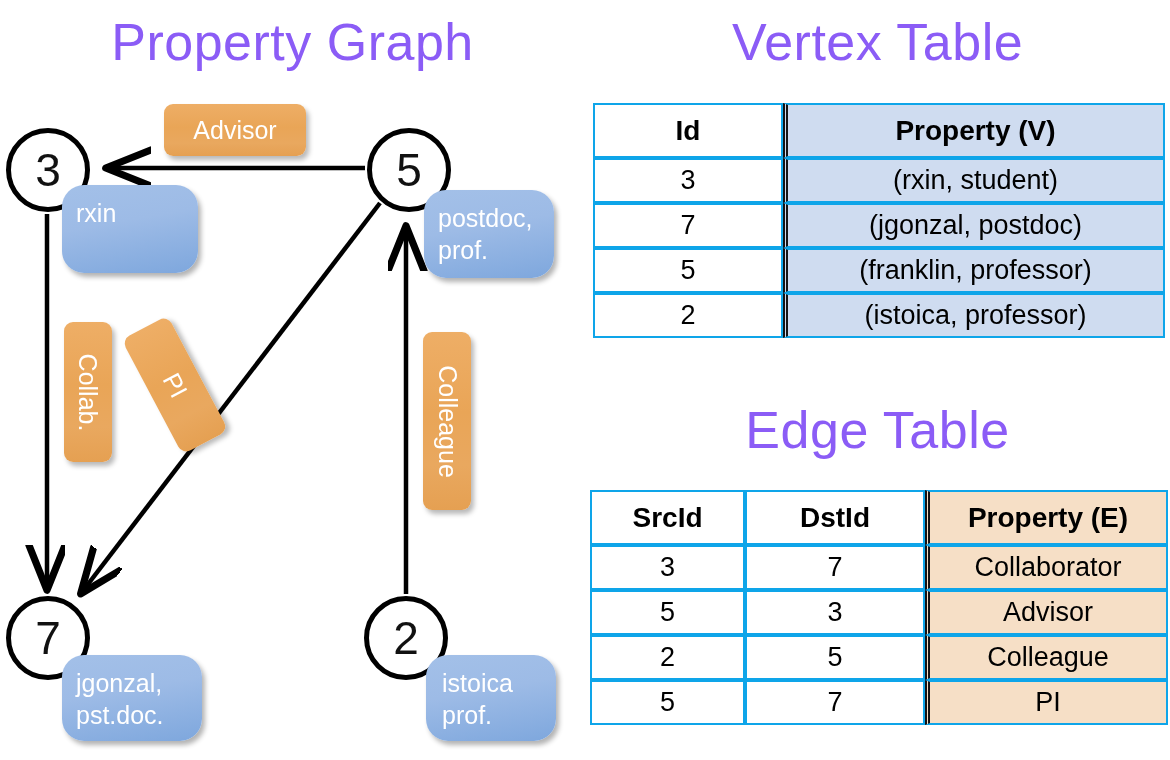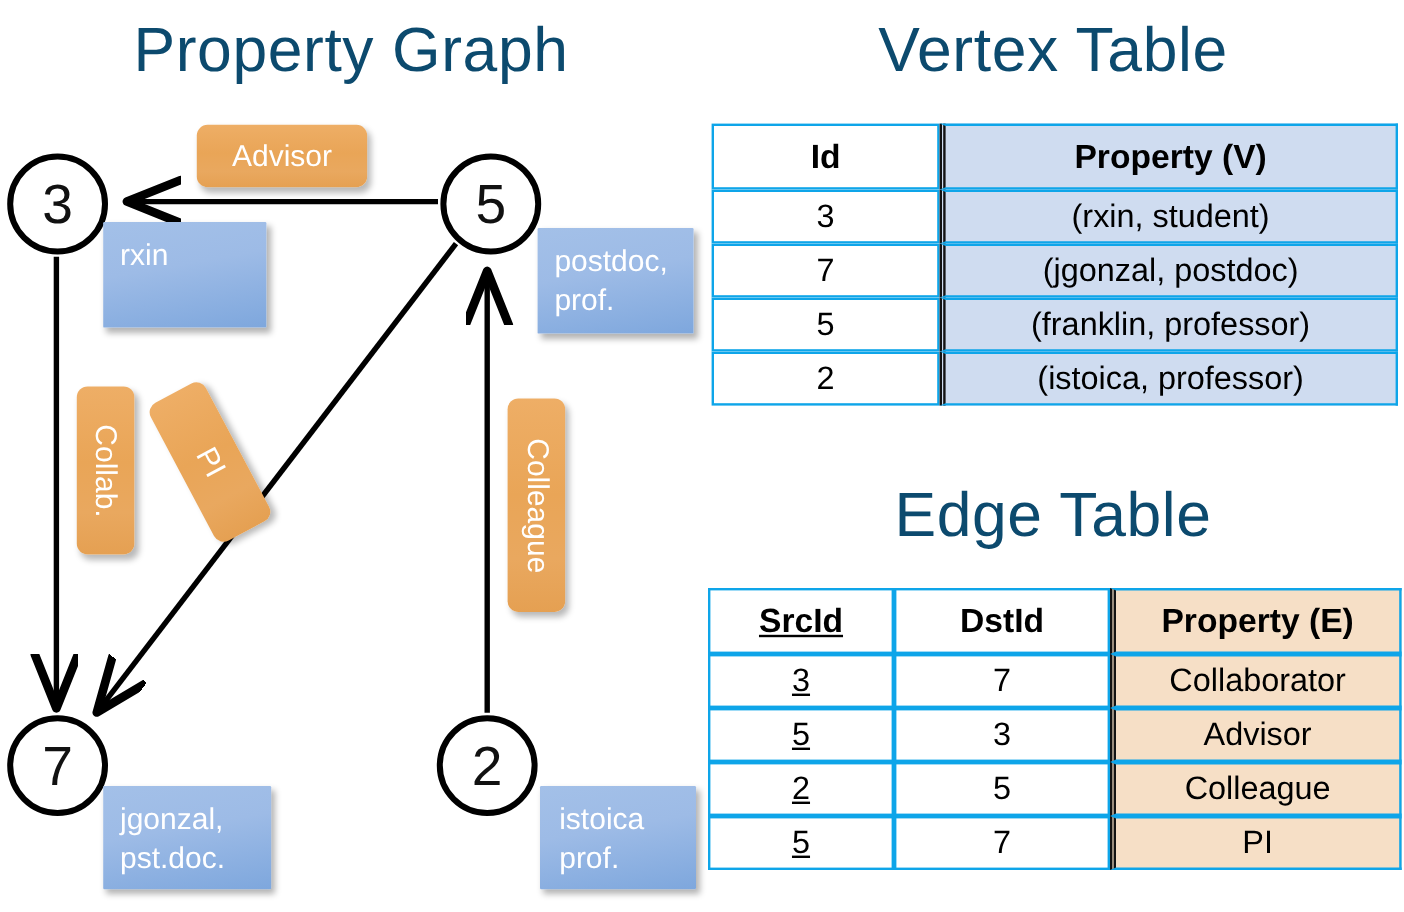--- a/index.html
+++ b/index.html
@@ -15,21 +15,21 @@
     font-family: "Liberation Sans", sans-serif;
     color: #000000;
   }
 
   
   .title {
     position: absolute;
     font-family: "Liberation Sans", sans-serif;
     font-weight: 300;
     letter-spacing: 0.5px;
-    color: #0c4a6e;
+    color: #8b5cf6;
     white-space: nowrap;
     text-align: center;
   }
   #title-property-graph { left: 0; top: 12px; width: 585px; font-size: 52px; }
   #title-vertex-table   { left: 585px; top: 12px; width: 585px; font-size: 52px; }
   #title-edge-table     { left: 585px; top: 400px; width: 585px; font-size: 52px; }
 
   
   #graph-panel {
     position: absolute;
@@ -60,32 +60,31 @@
     z-index: 6;
   }
   #vertex-3 { left: 6px;   top: 128px; }
   #vertex-5 { left: 367px; top: 128px; }
   #vertex-7 { left: 6px;   top: 596px; }
   #vertex-2 { left: 364px; top: 596px; }
 
   
   .prop-box {
     position: absolute;
-    border-radius: 1px;
+    border-radius: 22px;
     background: linear-gradient(170deg, #a3c0e8 0%, #9dbbe6 42%, #7ea7dd 100%);
     box-shadow: 3px 4px 5px rgba(0,0,0,0.30);
     color: #ffffff;
     font-family: "Liberation Sans", sans-serif;
     font-weight: 300;
     font-size: 25px;
     line-height: 1.28;
     padding: 12px 0 0 14px;
     box-sizing: border-box;
     z-index: 7;
-    margin-left: 24px;
   }
   #box-rxin     { left: 62px;  top: 185px; width: 136px; height: 88px; }
   #box-franklin { left: 424px; top: 190px; width: 130px; height: 88px; }
   #box-jgonzal  { left: 62px;  top: 655px; width: 140px; height: 86px; }
   #box-istoica  { left: 426px; top: 655px; width: 130px; height: 86px; padding-left: 16px; }
 
   
   .edge-label {
     position: absolute;
     border-radius: 9px;
@@ -149,21 +148,21 @@
     border-left: 5px double #131313 !important;
   }
   .vprop { background: #cfdcf0 !important; }
   .eprop { background: #f6dfc6 !important; }
 
   #vertex-table { left: 593px; top: 103px; width: 572px; }
   #vertex-table .col-id   { width: 190px; }
   #vertex-table .col-prop { width: 382px; }
 
   #edge-table { left: 590px; top: 490px; width: 578px; }
-  #edge-table .col-src  { width: 155px; text-decoration: underline; }
+  #edge-table .col-src  { width: 155px; }
   #edge-table .col-dst  { width: 180px; }
   #edge-table .col-prop { width: 243px; }
 </style>
 </head>
 <body>
 
 <div class="title" id="title-property-graph">Property Graph</div>
 <div class="title" id="title-vertex-table">Vertex Table</div>
 <div class="title" id="title-edge-table">Edge Table</div>
 

